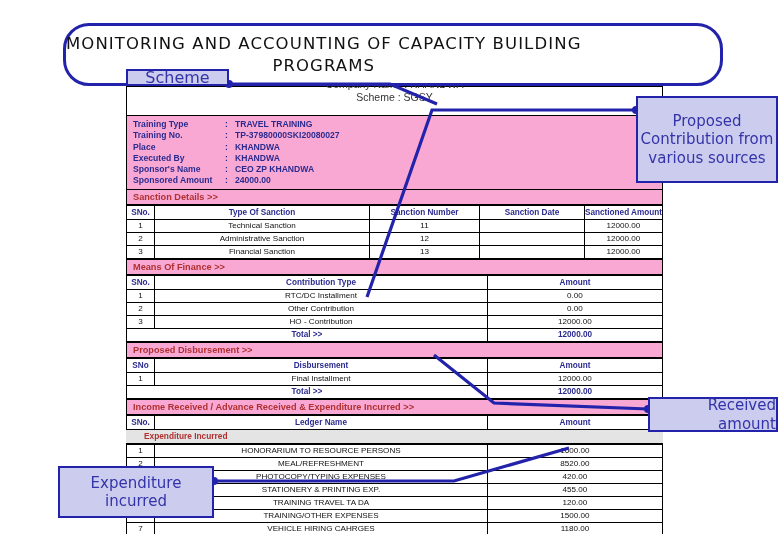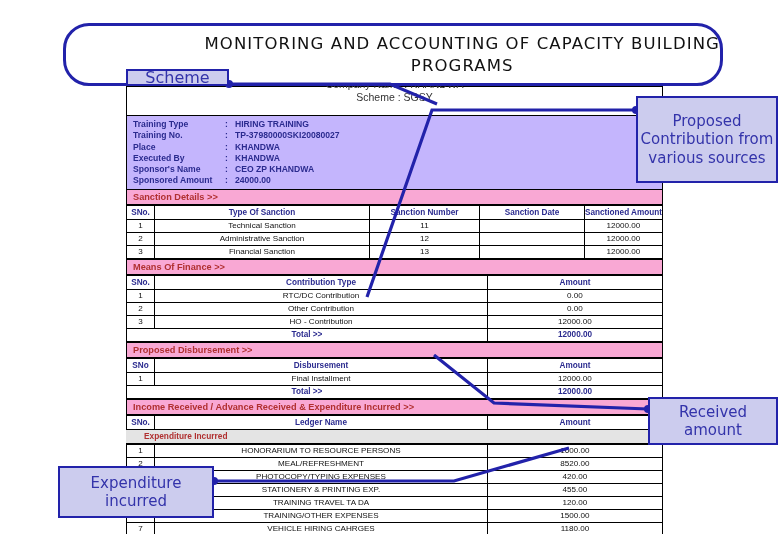--- a/index.html
+++ b/index.html
@@ -10,21 +10,21 @@
     overflow:hidden;
     position:relative;
   }
   #stage{position:absolute;left:0;top:0;width:780px;height:540px;overflow:hidden;}
 
   
   .title-callout{
     position:absolute;left:63px;top:23px;width:660px;height:63px;
     border:3px solid #2222aa;border-radius:26px;
     background:#ffffff;box-sizing:border-box;
-    display:flex;align-items:center;justify-content:flex-end;
+    display:flex;align-items:center;justify-content:flex-start;
     z-index:30;
   }
   .title-text{
     font-family:"DejaVu Sans", sans-serif;
     font-size:16.5px;letter-spacing:1.1px;
     color:#111111;text-align:center;line-height:1.32;
     font-weight:400;
   }
 
   
@@ -43,21 +43,21 @@
     font-size:10.5px;color:#333;
   }
   .scheme-line{
     position:absolute;left:0;right:0;top:4px;text-align:center;
     font-size:10.5px;color:#333;
   }
 
   .detail-block{
     border-left:1px solid #000;border-right:1px solid #000;
     padding:3px 0 2px 6px;
-    background:#c4b5fd;
+    background:#f9a8d4;
   }
   .detail-row{display:flex;font-size:8.6px;font-weight:bold;color:#2b2b8f;line-height:11.3px;}
   .dlabel{width:92px;flex:0 0 92px;}
   .dcolon{width:10px;flex:0 0 10px;}
   .dval{flex:1 1 auto;}
 
   
   .sec-bar{
     background:#f9a8d4;border-left:1px solid #000;border-right:1px solid #000;
     border-top:1px solid #000;border-bottom:1px solid #000;
@@ -91,21 +91,21 @@
   
   .cbox{
     position:absolute;box-sizing:border-box;
     background:#ccccee;border:2.5px solid #2222aa;
     color:#3333aa;font-family:"DejaVu Sans", sans-serif;
     display:flex;align-items:center;justify-content:center;
     text-align:center;line-height:1.22;z-index:40;
   }
   #cb-scheme{left:126px;top:69px;width:103px;height:17px;font-size:16px;}
   #cb-proposed{left:636px;top:96px;width:142px;height:87px;font-size:15px;padding:2px;}
-  #cb-received{left:648px;top:397px;width:130px;height:48px;font-size:15px;}
+  #cb-received{left:648px;top:397px;width:130px;height:35px;font-size:15px;text-align:right;}
   #cb-expend{left:58px;top:466px;width:156px;height:52px;font-size:15px;}
 
   
   #connectors{position:absolute;left:0;top:0;width:780px;height:540px;z-index:35;pointer-events:none;}
 </style>
 </head>
 <body>
 
 <div id="stage">
 
@@ -113,21 +113,21 @@
 
     <div class="form-head">
       <div class="company-line">Company Name : KHANDWA</div>
       <div class="scheme-line">Scheme : SGSY</div>
     </div>
 
     <div class="detail-block">
       <div class="detail-row">
         <span class="dlabel">Training Type</span>
         <span class="dcolon">:</span>
-        <span class="dval">HIRING  TRAINING</span>
+        <span class="dval">TRAVEL  TRAINING</span>
       </div>
       <div class="detail-row">
         <span class="dlabel">Training No.</span>
         <span class="dcolon">:</span>
         <span class="dval">TP-37980000SKI20080027</span>
       </div>
       <div class="detail-row">
         <span class="dlabel">Place</span>
         <span class="dcolon">:</span>
         <span class="dval">KHANDWA</span>
@@ -198,21 +198,21 @@
           <col style="width:175px">
         </colgroup>
       <tbody>
           <tr>
         <th>SNo.</th>
         <th>Contribution Type</th>
         <th>Amount</th>
       </tr>
       <tr>
         <td class="num">1</td>
-        <td class="txt">RTC/DC Contribution</td>
+        <td class="txt">RTC/DC Installment</td>
         <td class="amt">0.00</td>
       </tr>
       <tr>
         <td class="num">2</td>
         <td class="txt">Other Contribution</td>
         <td class="amt">0.00</td>
       </tr>
       <tr>
         <td class="num">3</td>
         <td class="txt">HO - Contribution</td>

